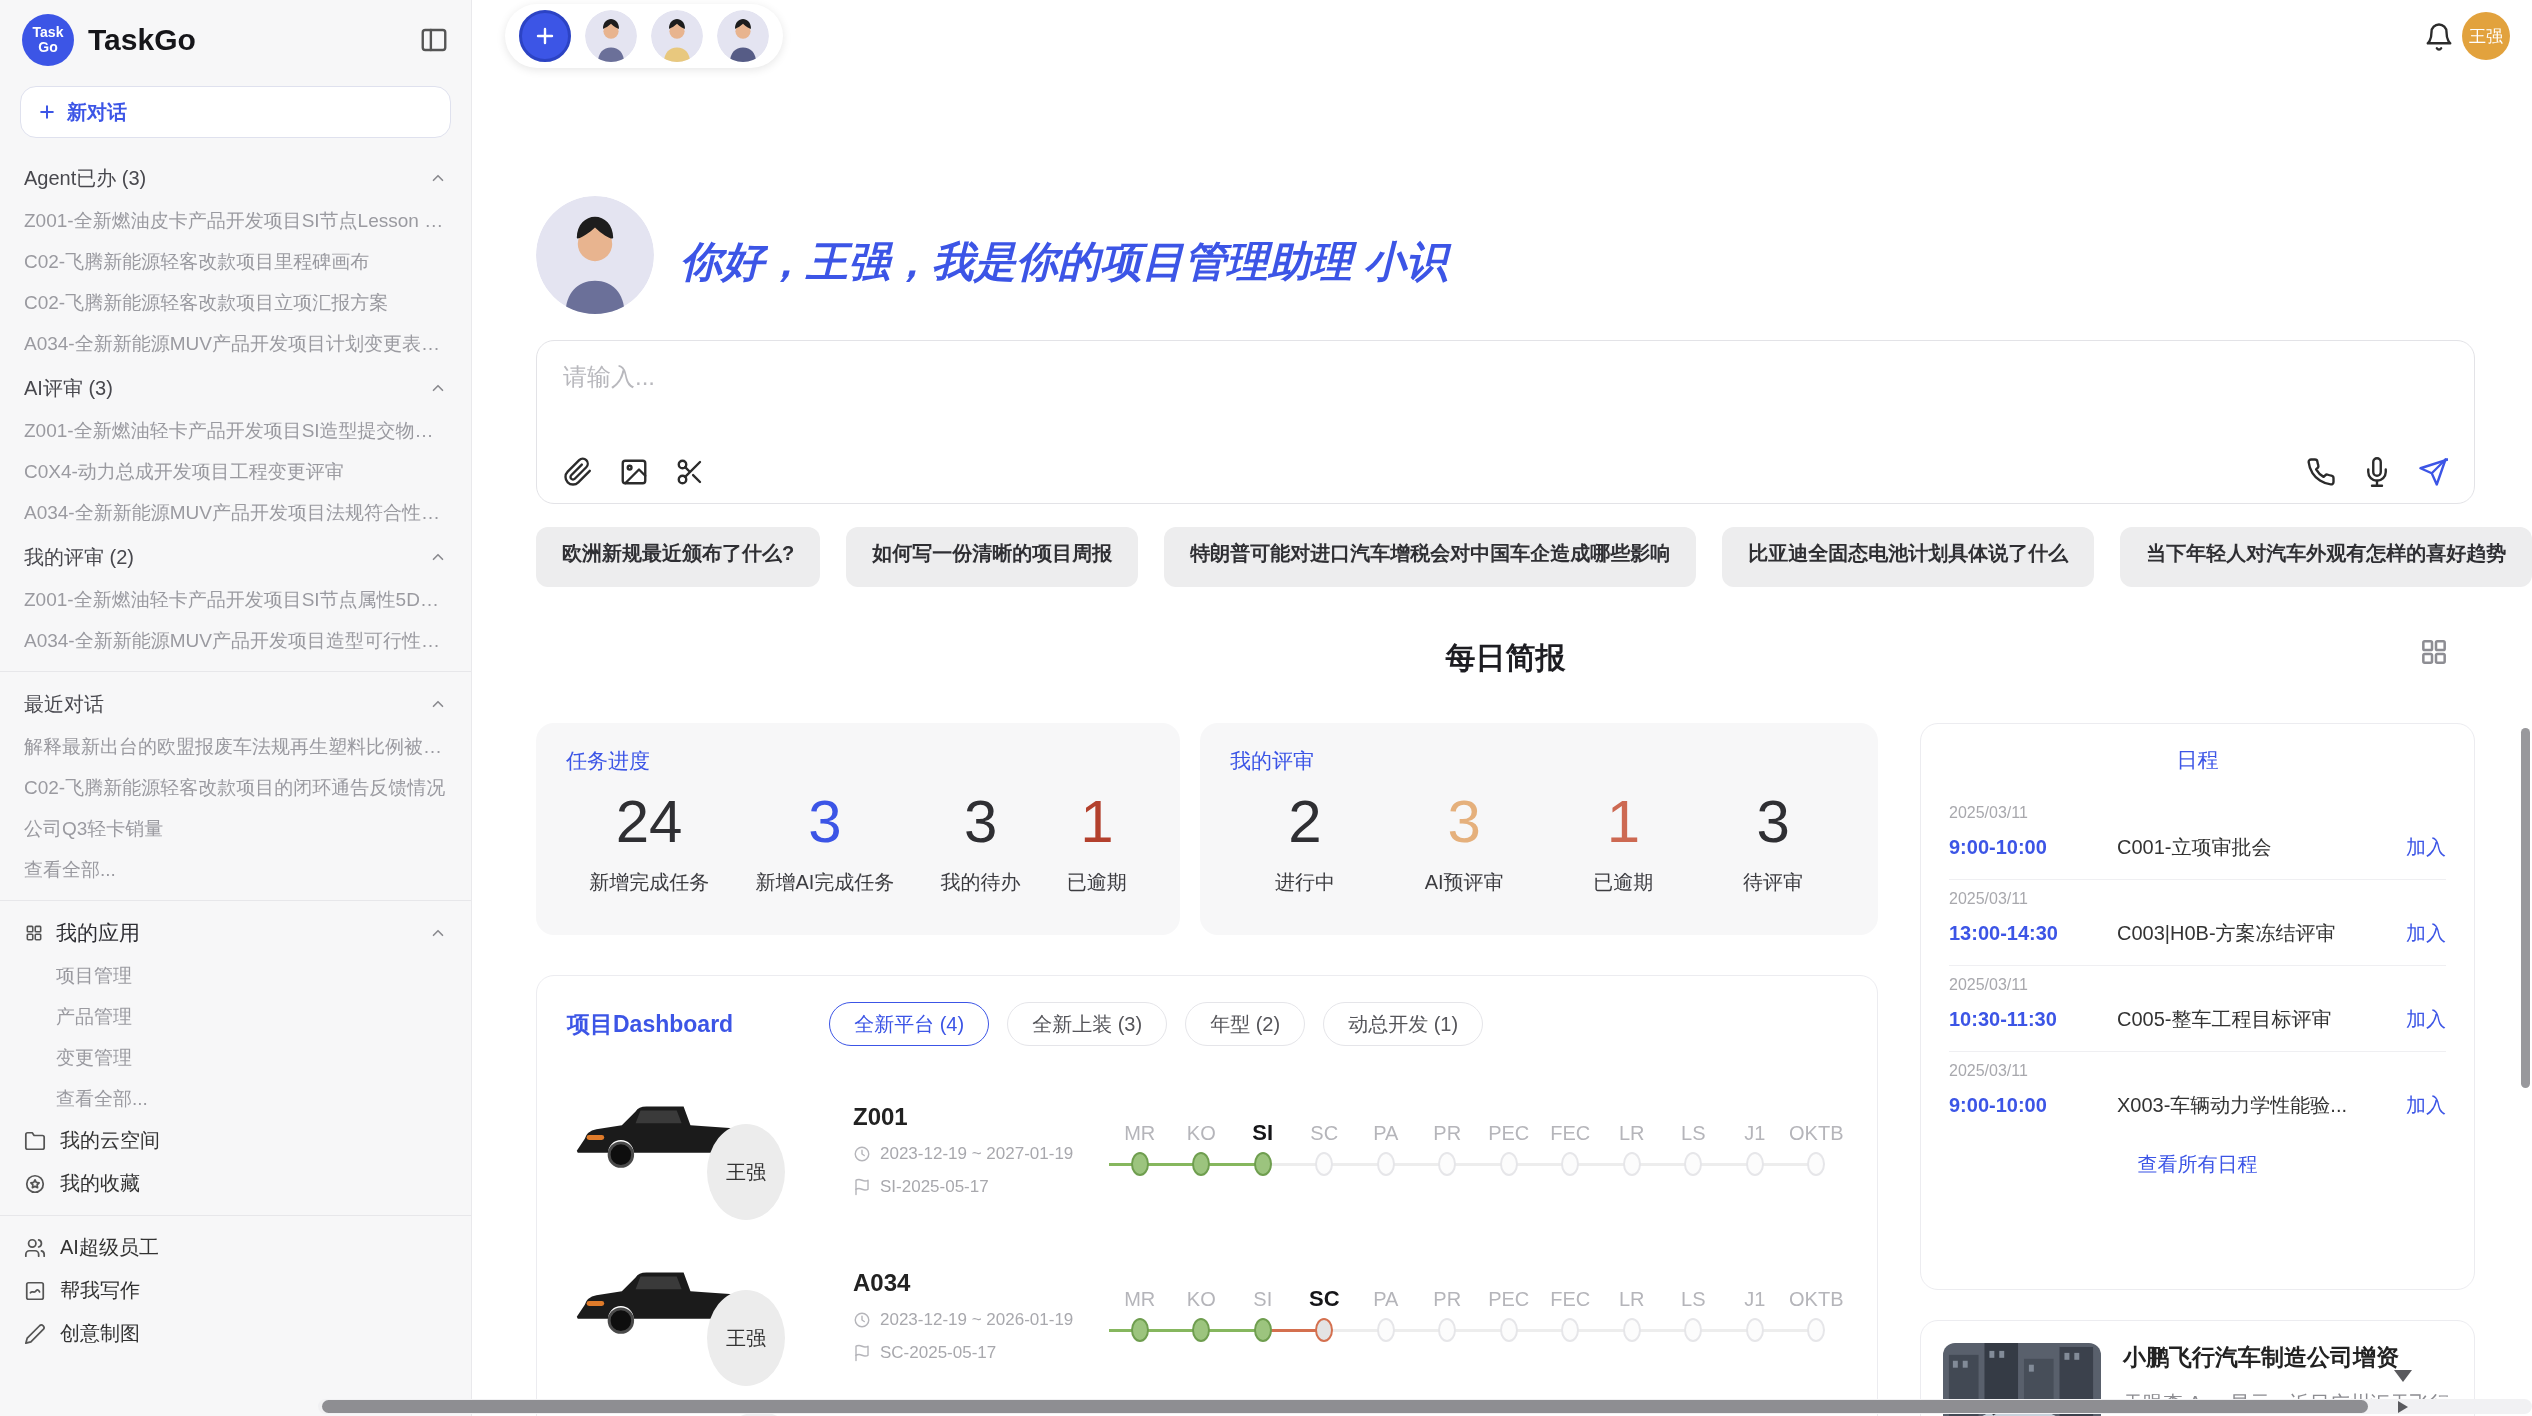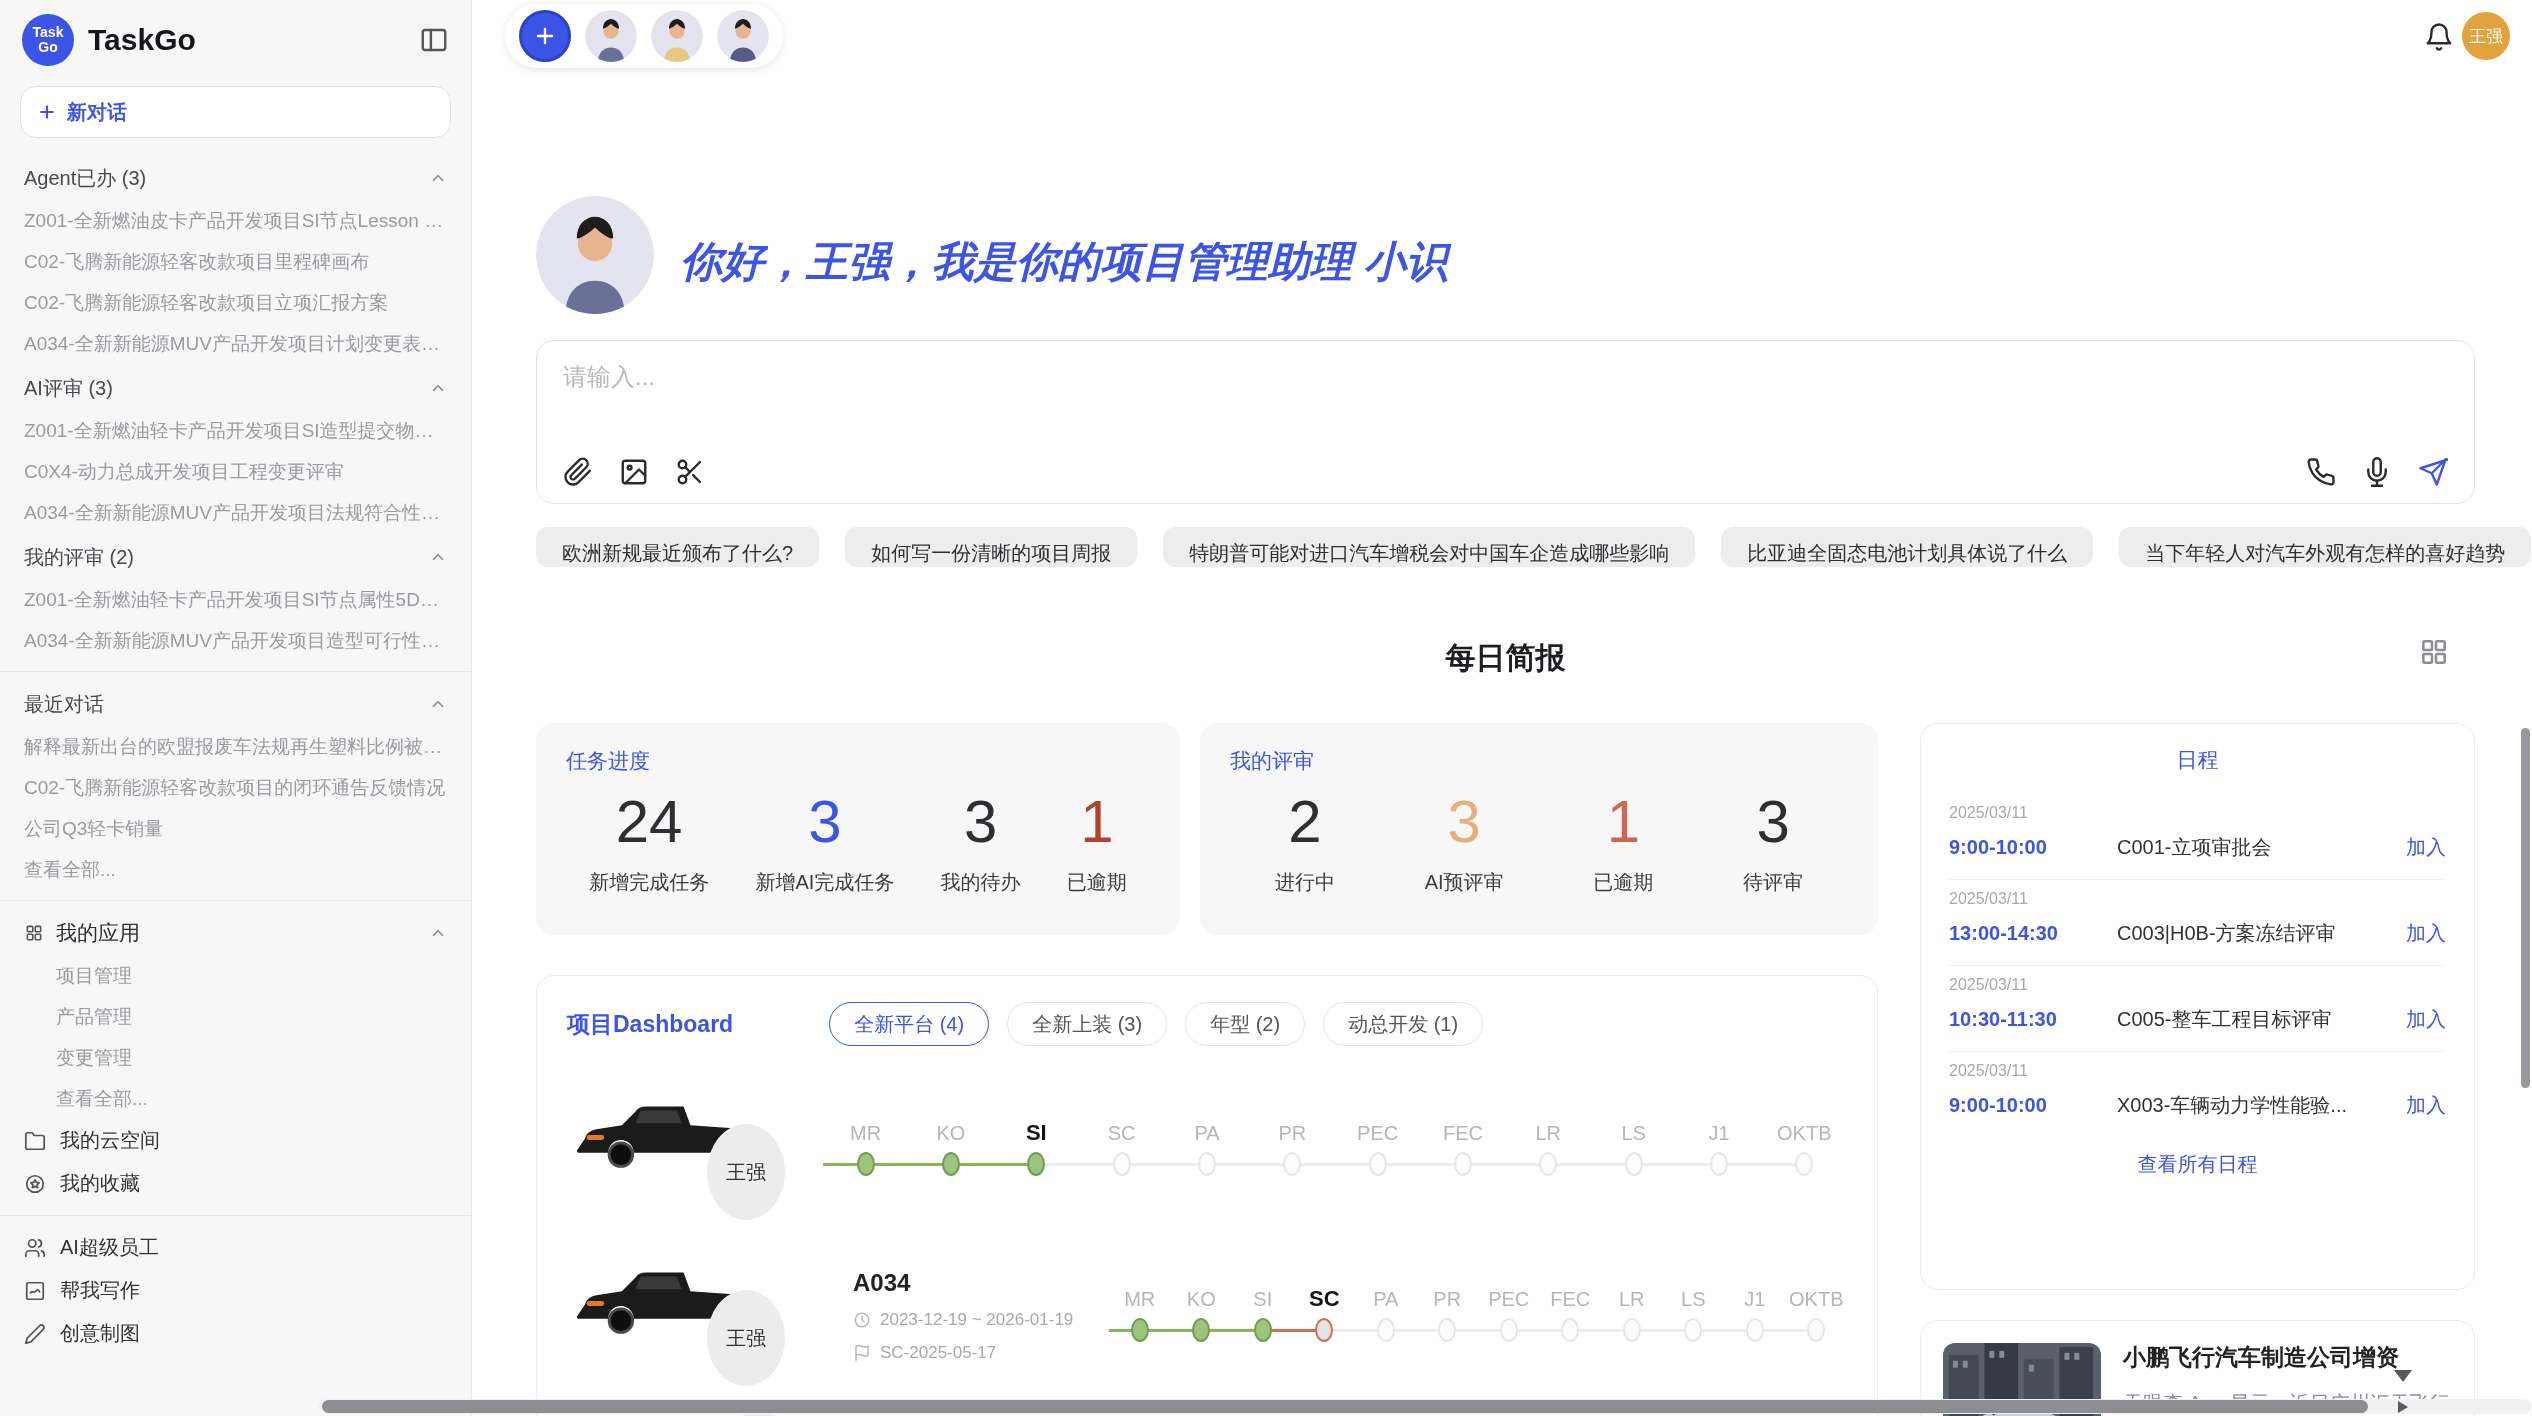--- a/index.html
+++ b/index.html
@@ -48,21 +48,21 @@
   .composer{position:absolute;left:536px;top:340px;width:1939px;height:164px;border:1.5px solid #e3e3e7;border-radius:18px;background:#fff;}
   .composer textarea{position:absolute;left:26px;top:20px;width:1600px;height:64px;border:none;outline:none;resize:none;font-size:24px;color:#333;background:transparent;}
   .composer textarea::placeholder{color:#b8b8bd;}
   .comp-left{position:absolute;left:26px;bottom:16px;display:flex;gap:26px;}
   .comp-right{position:absolute;right:26px;bottom:16px;display:flex;gap:26px;}
   .comp-left .ic,.comp-right .ic{width:30px;height:30px;color:#2b2b2b;cursor:pointer;}
   .comp-right .send{color:var(--blue);}
 
   
   .chips{position:absolute;left:536px;top:527px;width:1939px;display:flex;gap:26px;}
-  .chip{height:40px;line-height:52px;padding:0 26px;background:#ededee;border-radius:12px;font-size:20px;color:#2f2f33;white-space:nowrap;cursor:pointer;}
+  .chip{height:60px;line-height:52px;padding:0 26px;background:#ededee;border-radius:12px;font-size:20px;color:#2f2f33;white-space:nowrap;cursor:pointer;font-weight:bold;}
 
   
   .brief-title{position:absolute;left:536px;top:638px;width:1939px;text-align:center;font-size:30px;font-weight:700;color:#1d1d22;}
   .grid-btn{position:absolute;left:2418px;top:636px;width:32px;height:32px;color:#8d8d93;cursor:pointer;}
   .brief-cards{position:absolute;left:536px;top:723px;width:1342px;display:flex;gap:20px;}
   .stat-card{height:212px;background:var(--panel);border-radius:18px;padding:24px 30px;}
   .stat-card.c1{width:644px;} .stat-card.c2{width:678px;}
   .stat-card .t{font-size:21px;color:var(--blue);}
   .stat-row{display:flex;justify-content:space-around;margin-top:14px;}
   .stat{display:flex;flex-direction:column;align-items:center;}
@@ -439,20 +439,41 @@
           <div class="car-wrap">
             <div class="car"><svg viewBox="0 0 200 104">
                 <path d="M10 64 L18 52 Q20 44 30 42 L56 38 L70 24 Q73 19 81 19 L119 19 L126 38 L184 42 Q192 44 192 52 L192 66 L178 66 a13 13 0 0 0-26 0 L68 66 a13 13 0 0 0-26 0 L11 66 Z" fill="#1b1b1b"></path>
                 <path d="M75 23 L112 23 L117 36 L70 36 Z" fill="#3a3a3a"></path>
                 <rect x="20" y="48" width="18" height="5" rx="2.5" fill="#e07b2a"></rect>
                 <circle cx="55" cy="68" r="12" fill="#0e0e0e" stroke="#4a4a4a" stroke-width="3"></circle>
                 <circle cx="165" cy="68" r="12" fill="#0e0e0e" stroke="#4a4a4a" stroke-width="3"></circle>
               </svg></div>
             <div class="owner">王强</div>
           </div>
+          <div class="pinfo">
+            <div class="pname">Z001</div>
+            <div class="pmeta">
+              <span class="ic">
+                <svg viewBox="0 0 24 24" fill="none" stroke="currentColor" stroke-width="1.9" stroke-linecap="round" stroke-linejoin="round">
+                  <circle cx="12" cy="12" r="9"></circle>
+                  <path d="M12 7v5l3 2"></path>
+                </svg>
+              </span>
+              <span>2023-12-19 ~ 2027-01-19</span>
+            </div>
+            <div class="pmeta">
+              <span class="ic">
+                <svg viewBox="0 0 24 24" fill="none" stroke="currentColor" stroke-width="1.9" stroke-linecap="round" stroke-linejoin="round">
+                  <path d="M4 15s1-1 4-1 5 2 8 2 4-1 4-1V3s-1 1-4 1-5-2-8-2-4 1-4 1z"></path>
+                  <path d="M4 22v-7"></path>
+                </svg>
+              </span>
+              <span>SI-2025-05-17</span>
+            </div>
+          </div>
           <div class="ms-wrap">
             <div class="ms-node">
               <div class="ms-label">MR</div>
               <div class="ms-track">
                 <div class="seg l" style="background: var(--green-line);"></div>
                 <div class="seg r" style="background: var(--green-line);"></div>
                 <div class="dot done"></div>
               </div>
             </div>
             <div class="ms-node">

